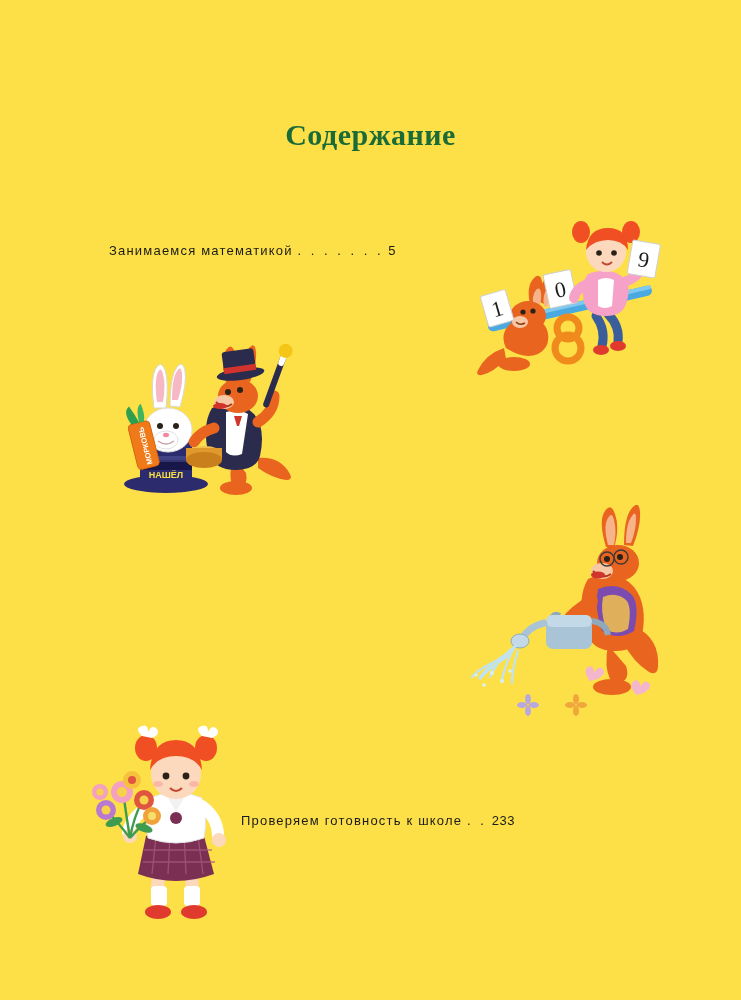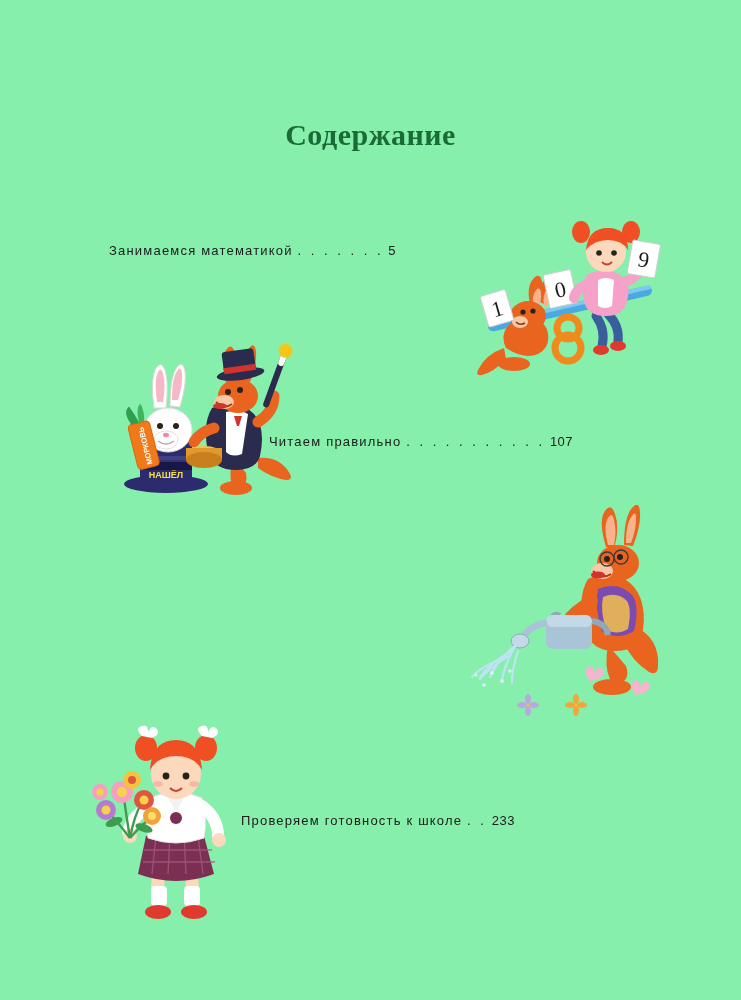--- a/index.html
+++ b/index.html
@@ -10,21 +10,21 @@
   body {
     width: 741px;
     height: 1000px;
     position: relative;
     overflow: hidden;
     font-family: "Liberation Sans", sans-serif;
   }
   .page {
     position: absolute;
     inset: 0;
-    background: #86efac;
+    background: #fde047;
   }
   .page-title {
     position: absolute;
     top: 118px;
     left: 0;
     width: 741px;
     text-align: center;
     font-family: "Liberation Serif", serif;
     font-weight: bold;
     font-size: 30px;
@@ -361,25 +361,20 @@
       </g>
     </svg>
   </div>
 
   <div class="toc-entry entry-1">
     <span>Занимаемся  математикой</span>
     <span class="dots">. . . . . . .</span>
     <span class="page-num">5</span>
   </div>
 
-  <div class="toc-entry entry-2">
-    <span>Читаем  правильно</span>
-    <span class="dots">. . . . . . . . . . .</span>
-    <span class="page-num">107</span>
-  </div>
 
 
   <div class="toc-entry entry-4">
     <span>Проверяем  готовность  к  школе</span>
     <span class="dots">. .</span>
     <span class="page-num">233</span>
   </div>
 
 </div>
 

